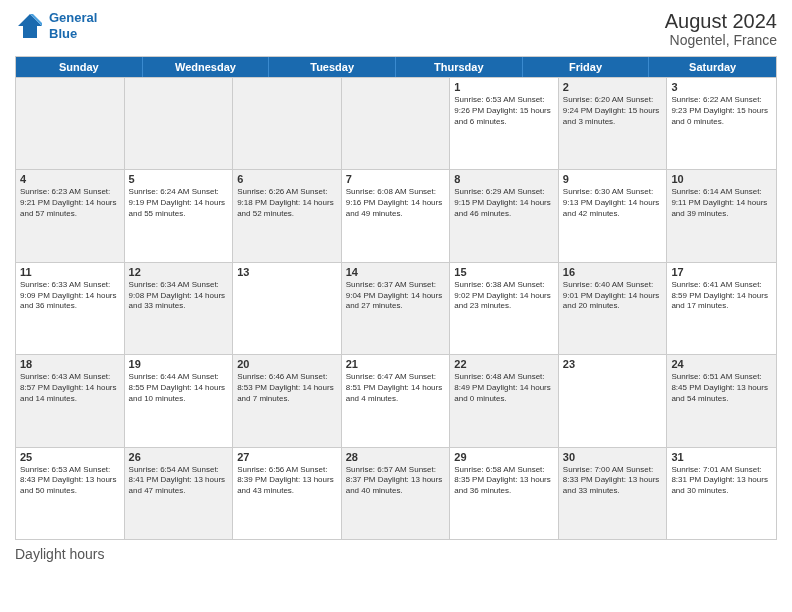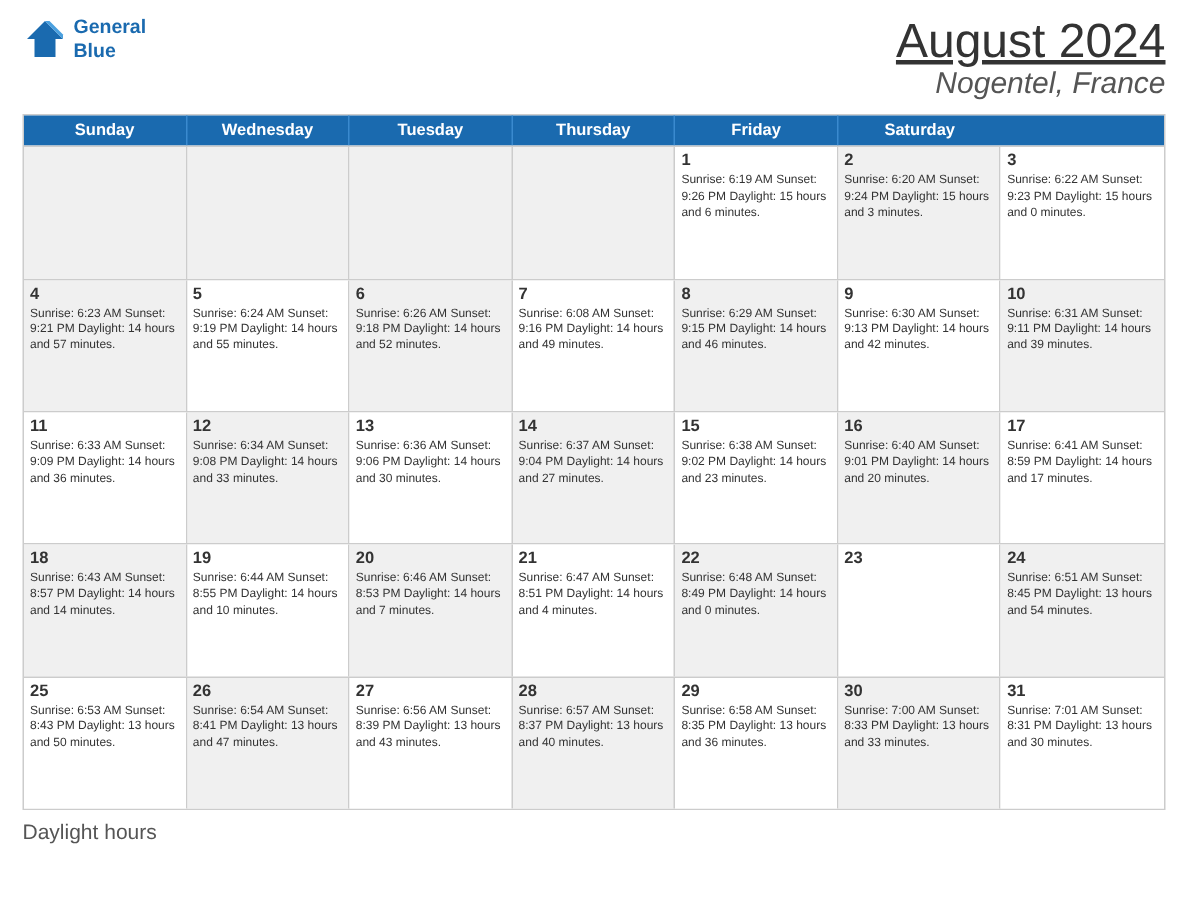--- a/index.html
+++ b/index.html
@@ -36,40 +36,38 @@
     }
     .logo-text .blue { color: #1a6aaf; }
     .logo-icon {
       width: 30px;
       height: 30px;
     }
     .title-block {
       text-align: right;
     }
     .month-year {
-      font-size: 32px;
+      font-size: 20px;
       font-weight: 300;
       color: #333;
       line-height: 1.1;
-      text-decoration: underline;
     }
     .location {
-      font-size: 20px;
+      font-size: 14px;
       color: #555;
-      font-style: italic;
     }
     .calendar {
       flex: 1;
       display: flex;
       flex-direction: column;
       border: 1px solid #ccc;
     }
     .cal-header {
       display: grid;
-      grid-template-columns: repeat(7, 1fr);
+      grid-template-columns: repeat(6, 1fr);
       background: #1a6aaf;
     }
     .cal-header-cell {
       color: #fff;
       font-size: 11px;
       font-weight: bold;
       padding: 4px 5px;
       text-align: center;
       border-right: 1px solid #3a8acf;
     }
@@ -144,21 +142,21 @@
         <div class="cal-header-cell">Saturday</div>
       </div>
     <div class="cal-body" id="cal-body">
         <div class="cal-row">
           <div class="cal-cell empty shaded"></div>
           <div class="cal-cell empty shaded"></div>
           <div class="cal-cell empty shaded"></div>
           <div class="cal-cell empty shaded"></div>
           <div class="cal-cell">
             <span class="day-num">1</span>
-            <div class="cell-text">Sunrise: 6:19 AM
+            <div class="cell-text">Sunrise: 6:53 AM
 Sunset: 9:26 PM
 Daylight: 15 hours
 and 6 minutes.</div>
           </div>
           <div class="cal-cell shaded">
             <span class="day-num">2</span>
             <div class="cell-text">Sunrise: 6:20 AM
 Sunset: 9:24 PM
 Daylight: 15 hours
 and 3 minutes.</div>
@@ -209,21 +207,21 @@
           </div>
           <div class="cal-cell">
             <span class="day-num">9</span>
             <div class="cell-text">Sunrise: 6:30 AM
 Sunset: 9:13 PM
 Daylight: 14 hours
 and 42 minutes.</div>
           </div>
           <div class="cal-cell shaded">
             <span class="day-num">10</span>
-            <div class="cell-text">Sunrise: 6:31 AM
+            <div class="cell-text">Sunrise: 6:14 AM
 Sunset: 9:11 PM
 Daylight: 14 hours
 and 39 minutes.</div>
           </div>
         </div>
         <div class="cal-row">
           <div class="cal-cell">
             <span class="day-num">11</span>
             <div class="cell-text">Sunrise: 6:33 AM
 Sunset: 9:09 PM
@@ -232,24 +230,20 @@
           </div>
           <div class="cal-cell shaded">
             <span class="day-num">12</span>
             <div class="cell-text">Sunrise: 6:34 AM
 Sunset: 9:08 PM
 Daylight: 14 hours
 and 33 minutes.</div>
           </div>
           <div class="cal-cell">
             <span class="day-num">13</span>
-            <div class="cell-text">Sunrise: 6:36 AM
-Sunset: 9:06 PM
-Daylight: 14 hours
-and 30 minutes.</div>
           </div>
           <div class="cal-cell shaded">
             <span class="day-num">14</span>
             <div class="cell-text">Sunrise: 6:37 AM
 Sunset: 9:04 PM
 Daylight: 14 hours
 and 27 minutes.</div>
           </div>
           <div class="cal-cell">
             <span class="day-num">15</span>

